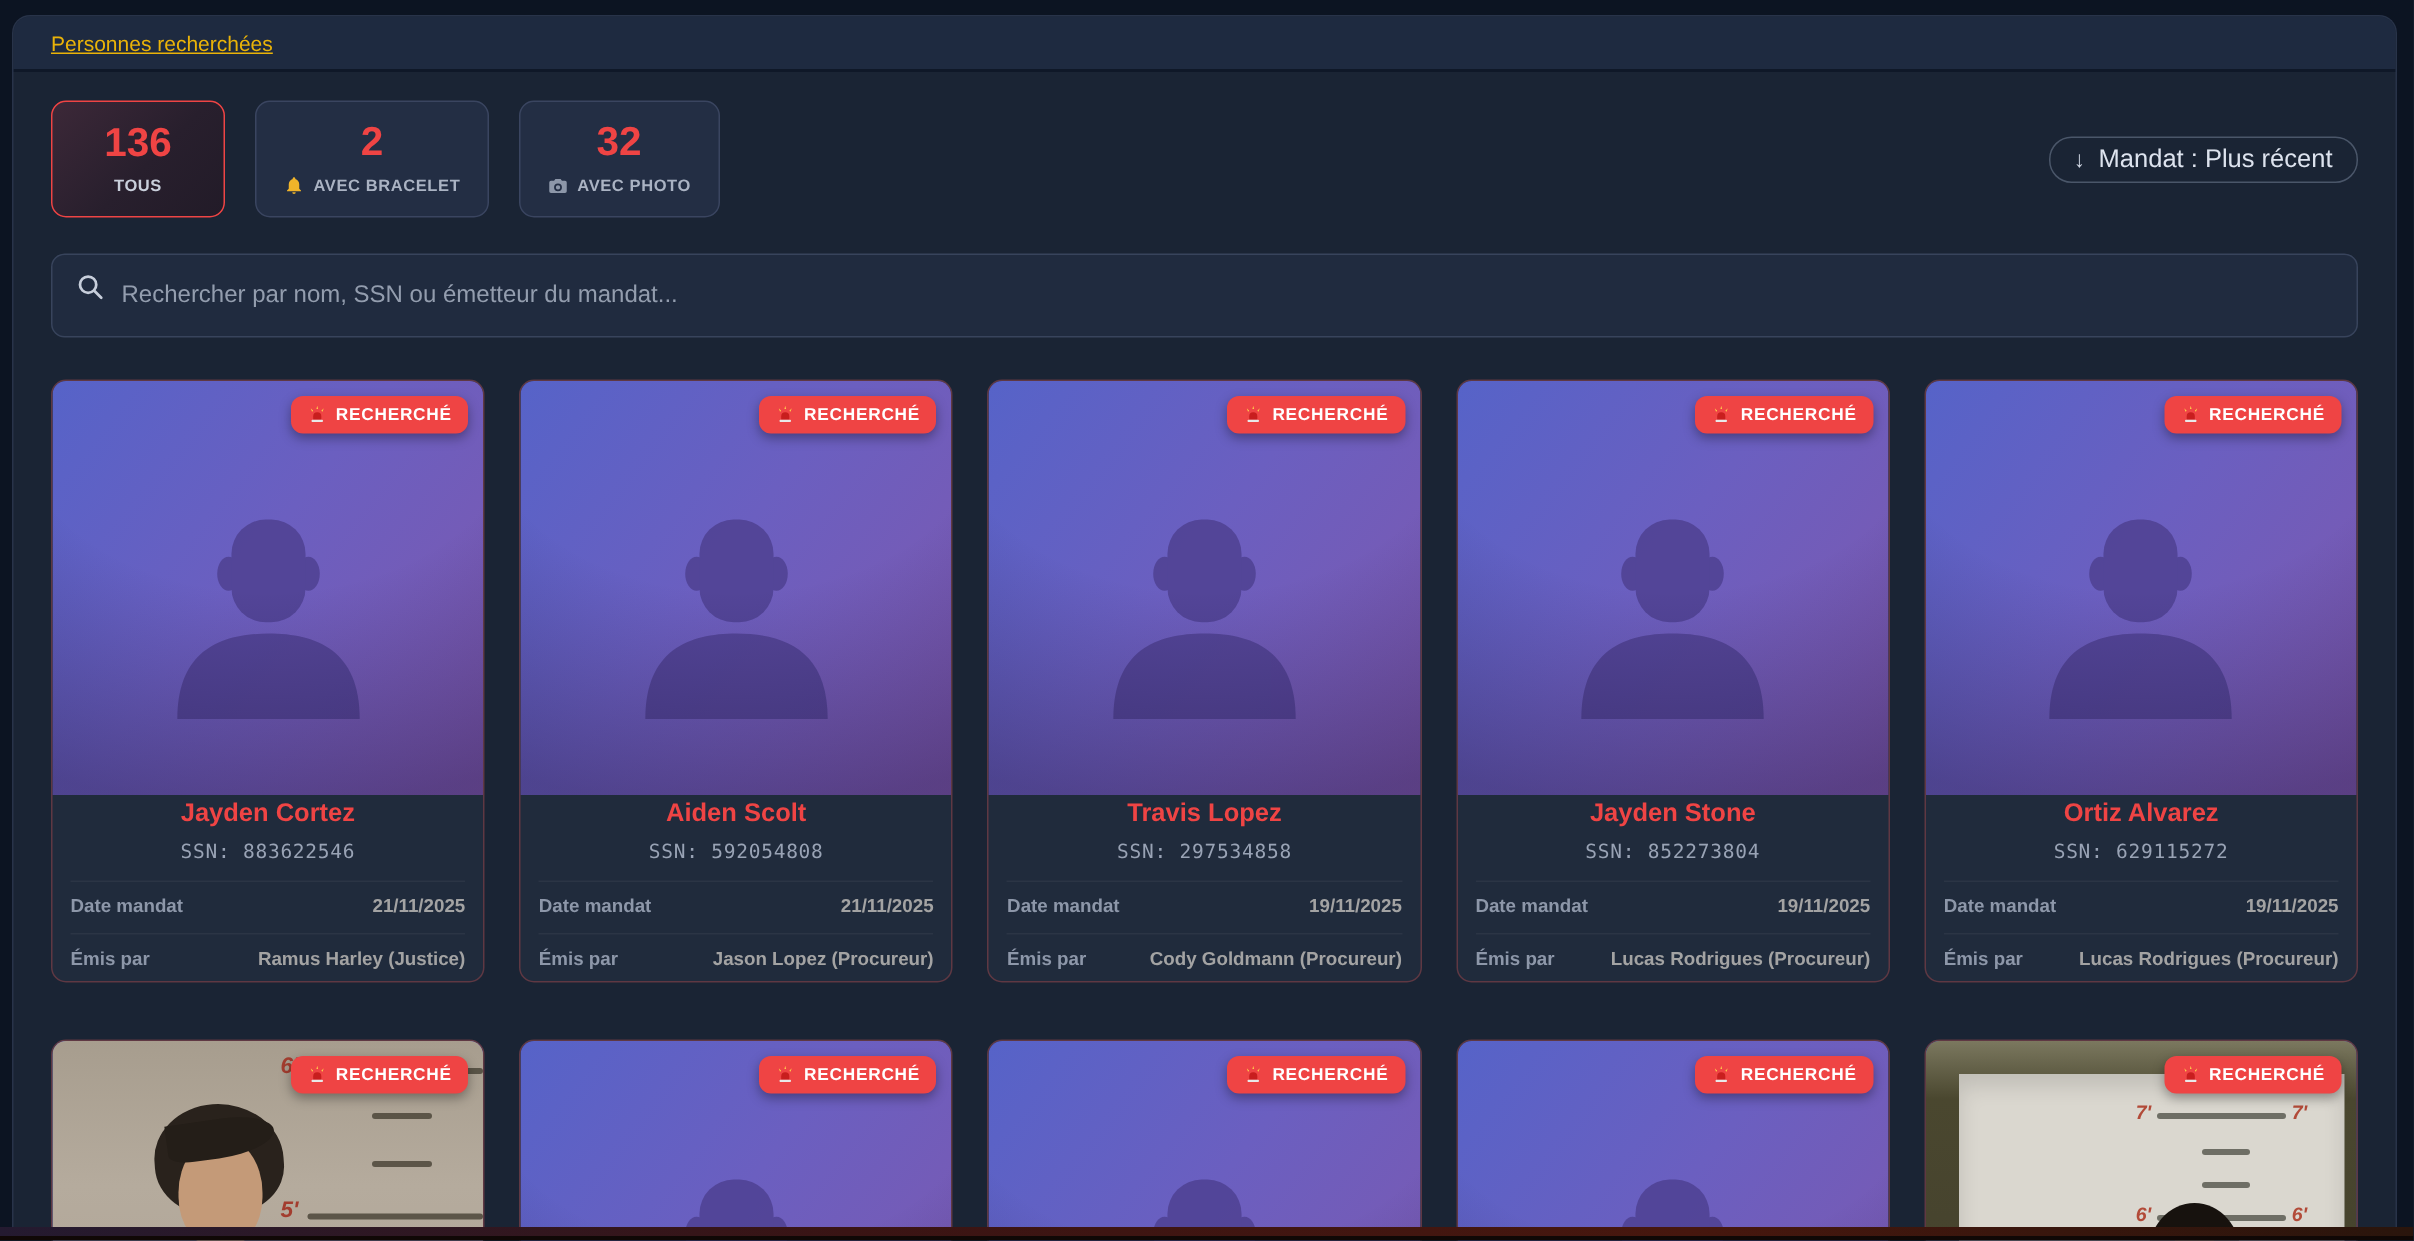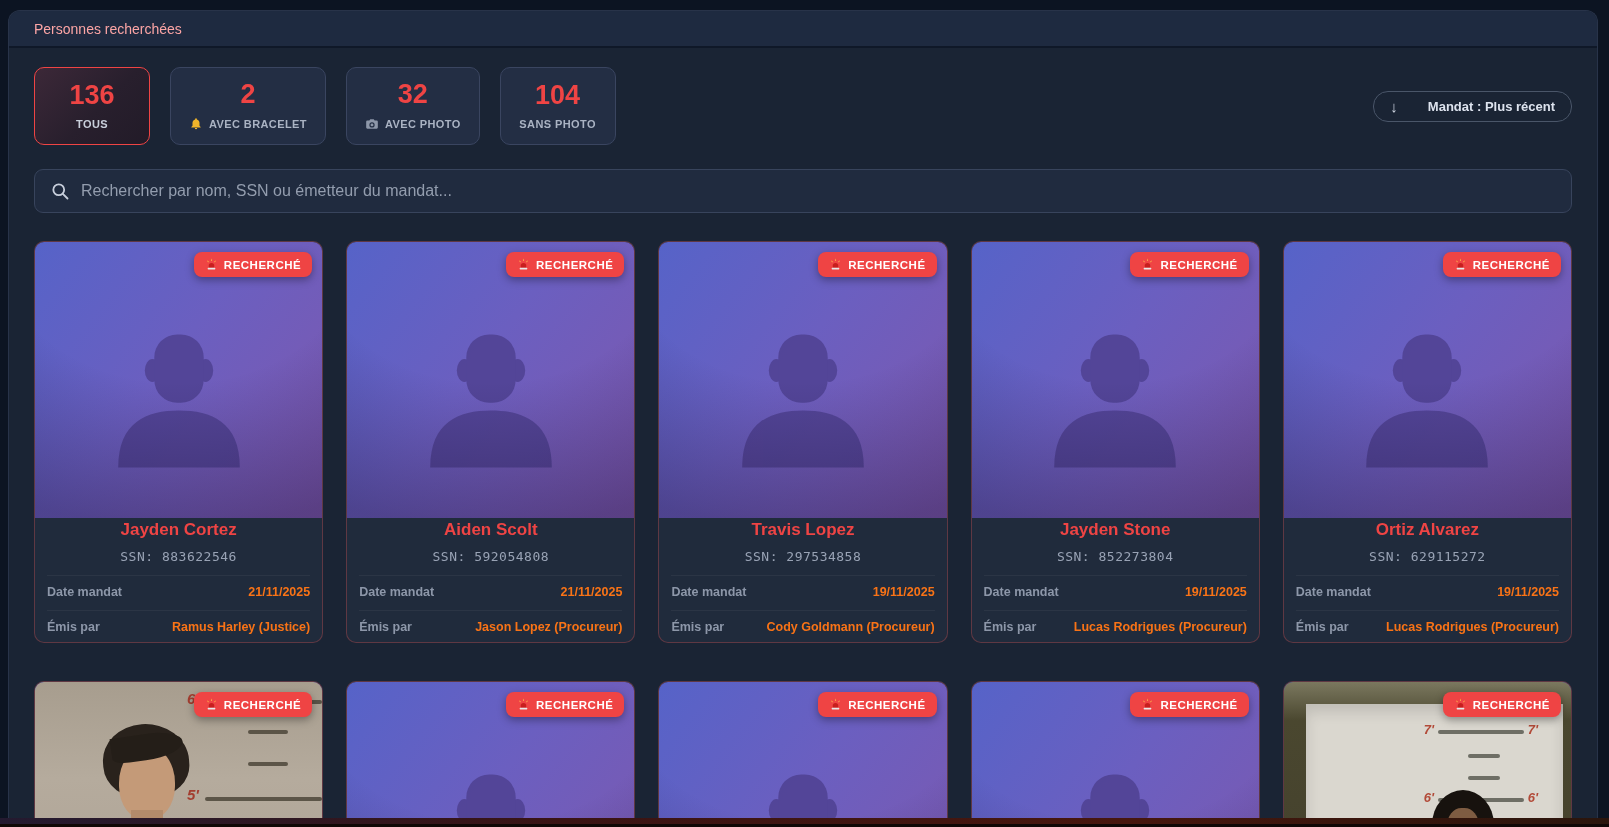--- a/index.html
+++ b/index.html
@@ -5,45 +5,45 @@
   * { margin:0; padding:0; box-sizing:border-box; }
   html,body { width:1609px; height:827px; overflow:hidden; }
   body { background:#0c1422; font-family:"Liberation Sans", sans-serif; position:relative; }
 
   .panel { position:absolute; left:8px; top:10px; width:1590px; height:817px;
            background:#1a2434; border:1px solid #283349; border-bottom:none;
            border-radius:12px 12px 0 0; overflow:hidden; }
 
   .titlebar { height:37px; background:#1e2a40; border-bottom:2px solid #0f1828;
               display:flex; align-items:center; padding:0 25px; }
-  .titlebar .title { color:#fca5a5; font-size:14px; font-weight:500; }
+  .titlebar .title { color:#eab308; font-size:14px; font-weight:500;text-decoration:underline; }
 
   .content { padding:19px 25px 0 25px; }
 
   
   .filters-row { display:flex; align-items:center; gap:20px; }
   .chip { min-width:116px; height:78px; background:#232e44; border:1px solid #3a4560;
           border-radius:10px; display:flex; flex-direction:column; align-items:center;
           justify-content:center; gap:9px; padding:0 18px; cursor:pointer; }
   .chip .count { color:#ef4444; font-size:27px; font-weight:bold; line-height:1; }
   .chip .label-row { display:flex; align-items:center; gap:6px;justify-content:flex-end; }
   .chip .label { color:#aab3c3; font-size:11px; font-weight:bold; letter-spacing:.4px; }
   .chip.selected { border:1.5px solid #ef4444;
                    background:linear-gradient(135deg,#3c2838 0%, #281f2d 55%, #221b28 100%); }
   .chip.selected .label { color:#c9cfdb; }
 
   .sort-btn { margin-left:auto; height:31px; border:1px solid #4a5669; border-radius:15px;
               background:transparent; display:flex; align-items:center; gap:9px;
               padding:0 16px; cursor:pointer; color:#dde3ee; }
   .sort-btn .arrow { font-size:15px; color:#cfd6e2; line-height:1; }
-  .sort-btn .sort-label { font-size:13px; font-weight:bold; white-space:nowrap;margin-left:21px; }
+  .sort-btn .sort-label { font-size:17px; font-weight:normal; white-space:nowrap; }
 
   
   .search-wrap { margin-top:24px; position:relative; }
-  .search-input { width:100%; height:44px; background:#202b3f; border:1px solid #38445c;
+  .search-input { width:100%; height:56px; background:#202b3f; border:1px solid #38445c;
                   border-radius:9px; color:#dfe4ee; font-size:16px; padding:0 16px 0 46px;
                   font-family:"Liberation Sans", sans-serif; outline:none; }
   .search-input::placeholder { color:#939dae; }
   .search-icon { position:absolute; left:16px; top:12px; width:20px; height:20px; }
 
   
   .grid { margin-top:28px; display:grid; grid-template-columns:repeat(5,1fr);
           column-gap:23px; row-gap:38px; }
   .card { border-radius:10px; overflow:hidden; background:#202b3c;
           border:1px solid rgba(200,80,80,.38); cursor:pointer;
@@ -61,21 +61,21 @@
            box-shadow:0 3px 8px rgba(0,0,0,.35); z-index:5; }
 
   .card-body { padding:2px 12px 12px 12px; }
   .person-name { color:#ef4444; font-size:17px; font-weight:bold; text-align:center; }
   .ssn-line { margin-top:9px; text-align:center; color:#99a3b5; font-size:13px;
               font-family:"DejaVu Sans Mono", monospace; letter-spacing:.5px; }
   .kv { display:flex; justify-content:space-between; align-items:baseline;
         margin-top:11px; padding-top:9px; border-top:1px solid rgba(255,255,255,.05);
         font-size:12.5px; }
   .kv .k { color:#8d97a9; font-weight:bold; }
-  .kv .v { color:#f97316; font-weight:bold; text-align:left; }
+  .kv .v { color:#a3a3a3; font-weight:bold; text-align:left; }
 
   
   .photo { position:absolute; inset:0; }
   .photo-1 { background:linear-gradient(180deg,#a79d8e 0%, #b5ab9d 35%, #af a); }
   .photo-1 { background:linear-gradient(180deg,#a79d8e 0%, #b5ab9d 35%, #ab9f91 100%); }
   .m-line { position:absolute; height:4px; background:#4c4639; border-radius:2px; opacity:.85; }
   .m-mark { position:absolute; color:#a33d2f; font-weight:bold; font-style:italic; font-size:15px; }
   .mug1-hair { position:absolute; left:68px; top:42px; width:86px; height:74px; background:#29221c;
                border-radius:48% 52% 42% 46%; transform:rotate(-4deg); }
   .mug1-face { position:absolute; left:84px; top:64px; width:56px; height:74px; background:#c49a78;
@@ -137,26 +137,20 @@
       <div class="chip">
         <span class="count">32</span>
         <span class="label-row">
           <svg class="icon-camera" viewBox="0 0 24 24">
             <path fill="#8d97a9" d="M9 4l-1.5 2H4a2 2 0 0 0-2 2v10a2 2 0 0 0 2 2h16a2 2 0 0 0 2-2V8a2 2 0 0 0-2-2h-3.5L15 4H9zm3 5a4.5 4.5 0 1 1 0 9 4.5 4.5 0 0 1 0-9zm0 2a2.5 2.5 0 1 0 0 5 2.5 2.5 0 0 0 0-5z"></path>
           </svg>
           <span class="label">AVEC PHOTO</span>
         </span>
       </div>
 
-      <div class="chip">
-        <span class="count">104</span>
-        <span class="label-row">
-          <span class="label">SANS PHOTO</span>
-        </span>
-      </div>
 
       <button class="sort-btn">
         <span class="arrow">↓</span>
         <span class="sort-label">Mandat : Plus récent</span>
       </button>
     </div>
 
     <div class="search-wrap">
       <svg class="search-icon" viewBox="0 0 24 24">
         <circle cx="10.5" cy="10.5" r="6.5" fill="none" stroke="#c7cedb" stroke-width="2.2"></circle>

